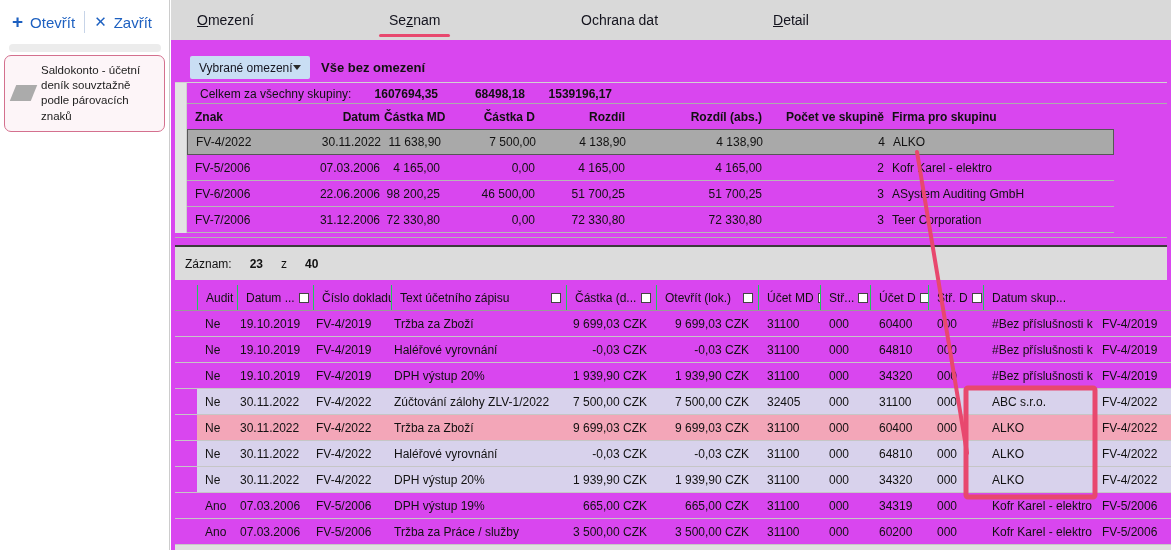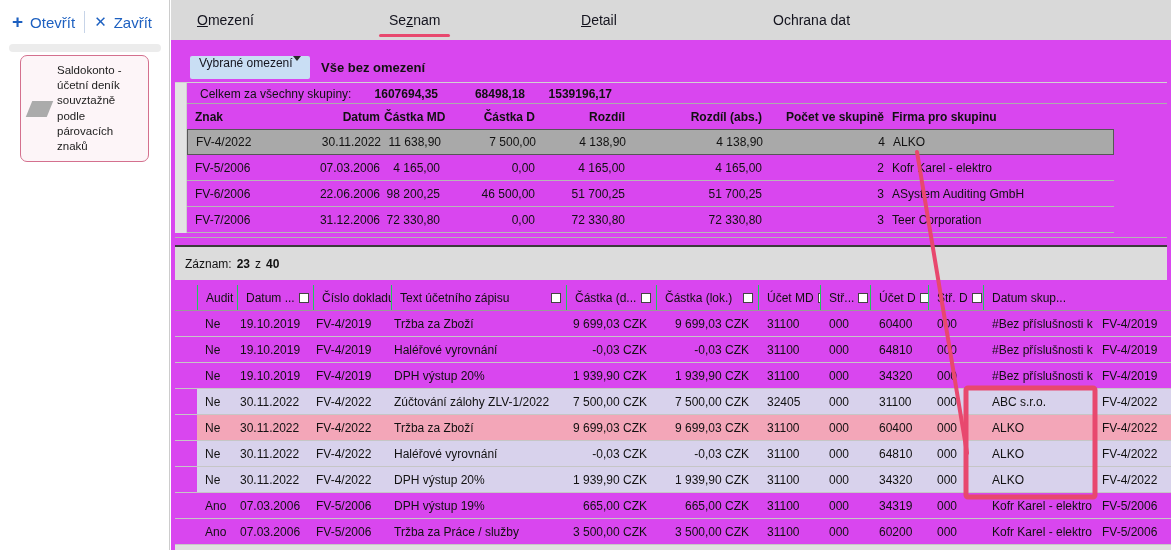--- a/index.html
+++ b/index.html
@@ -7,33 +7,33 @@
        font-family:"Liberation Sans","DejaVu Sans",sans-serif;font-size:12px;color:#111;}
 
   
   .left-panel{position:absolute;left:0;top:0;width:170px;height:550px;background:#fff;border-right:1px solid #cccccc;box-sizing:border-box;}
   .lp-toolbar{display:flex;align-items:center;padding:11px 4px 9px 12px;color:var(--accent);font-size:15px;}
   .lp-btn{display:flex;align-items:center;gap:7px;cursor:pointer;white-space:nowrap;}
   .plus-glyph{font-size:19px;font-weight:bold;line-height:14px;}
   .x-glyph{font-size:15px;font-weight:bold;line-height:14px;}
   .lp-divider{width:1px;height:22px;background:#c7d4e8;margin:0 9px;}
   .scroll-stub{height:8px;background:#ececec;border-radius:5px;margin:2px 8px 3px 9px;}
-  .report-card{position:relative;margin:0 20px;border:1.5px solid #d4708e;border-radius:7px;background:#fdf5f8;
+  .report-card{position:relative;margin:0 4px;border:1.5px solid #d4708e;border-radius:7px;background:#fdf5f8;
                padding:7px 6px 7px 36px;font-size:11.5px;line-height:1.32;color:#1c1c1c;cursor:pointer;}
   .pgram{position:absolute;left:8px;top:50%;margin-top:-8px;width:21px;height:16px;background:#ababab;transform:skewX(-22deg);}
 
   
   .main{position:absolute;left:171px;top:0;width:1000px;height:550px;background:#d946ef;}
   .tabbar{position:absolute;left:0;top:0;width:1000px;height:40px;background:#d9d9d9;display:flex;align-items:center;padding-left:26px;box-sizing:border-box;}
   .tab{width:192px;font-size:14px;color:#14141e;height:100%;display:flex;align-items:center;cursor:pointer;}
   .tab .lbl{position:relative;white-space:nowrap;}
   .tab .key{text-decoration:underline;}
   .tab.active .lbl::after{content:"";position:absolute;left:-10px;right:-10px;bottom:-9px;height:3px;border-radius:2px;background:var(--pinkline);}
 
-  .dd-btn{position:absolute;left:19px;top:56px;height:23px;display:flex;align-items:flex-start;gap:0;padding:0 9px;
+  .dd-btn{position:absolute;left:19px;top:56px;height:23px;display:flex;align-items:center;gap:0;padding:0 9px;
           background:var(--ddbg);border-radius:2px;color:#14141e;cursor:pointer;}
   .dd-arrow{width:0;height:0;border-left:4px solid transparent;border-right:4px solid transparent;border-top:5px solid #2a2a2a;}
   .filter-value{position:absolute;left:150px;top:56px;height:23px;display:flex;align-items:center;font-weight:bold;font-size:13px;}
 
   .summary-row{position:absolute;left:4px;top:82px;width:992px;height:22px;border-top:1px solid #d2d2d2;border-bottom:1px solid #adadad;box-sizing:border-box;}
   .sum-label{position:absolute;left:25px;top:4px;}
   .sum-val{position:absolute;top:4px;font-weight:bold;}
   .gutter{position:absolute;left:4px;top:83px;width:12px;height:150px;background:#e3e3e3;border-right:1px solid #cfcfcf;box-sizing:border-box;}
 
   .grid1-header,.g1row{display:grid;grid-template-columns:125px 72px 60px 95px 90px 137px 120px 1fr;align-items:center;}
@@ -41,21 +41,21 @@
   .grid1-rows{position:absolute;left:16px;top:129px;width:927px;}
   .g1row{height:26px;border-bottom:1px solid #b7b7b7;box-sizing:border-box;cursor:pointer;}
   .g1row.selected{background:var(--selbg);border:1px solid #565656;}
   .cl{padding-left:8px;white-space:nowrap;}
   .cr{text-align:right;padding-right:4px;white-space:nowrap;}
   .cr2{text-align:right;padding-right:2px;white-space:nowrap;}
   .cf{padding-left:6px;white-space:nowrap;}
 
   .sep-thin{position:absolute;left:4px;top:237px;width:992px;height:1px;background:#b4b4b4;}
   .sep-black{position:absolute;left:4px;top:245px;width:992px;height:2px;background:#3c3c3c;}
-  .record-strip{position:absolute;left:4px;top:247px;width:992px;height:33px;background:#dcdcdc;display:flex;align-items:center;gap:5px;padding-left:10px;box-sizing:border-box;}
+  .record-strip{position:absolute;left:4px;top:247px;width:992px;height:33px;background:#dcdcdc;display:flex;align-items:center;gap:18px;padding-left:10px;box-sizing:border-box;}
   .record-strip b{font-weight:bold;}
 
   .grid2-header,.g2row{display:grid;grid-template-columns:22px 40px 76px 78px 175px 90px 102px 62px 50px 58px 55px 110px 1fr;}
   .grid2-header{position:absolute;left:4px;top:285px;width:996px;height:26px;border-bottom:1px solid #9a9a9a;box-sizing:border-box;}
   .h2cell{display:flex;align-items:center;justify-content:space-between;padding:0 5px 0 8px;border-left:1px solid #22c55e;overflow:hidden;white-space:nowrap;cursor:pointer;}
   .h2cell.first{border-left:none;cursor:default;}
   .fbox{width:8px;height:8px;border:1px solid #444;background:#fff;flex:none;margin-left:4px;cursor:pointer;}
 
   .grid2-rows{position:absolute;left:4px;top:311px;width:996px;}
   .g2row{position:relative;height:26px;align-items:center;border-bottom:1px solid #c6c6c6;box-sizing:border-box;cursor:pointer;}
@@ -95,24 +95,24 @@
 
   <div class="main">
     <div class="tabbar">
         <div class="tab">
           <span class="lbl"><span></span><span class="key">O</span><span>mezení</span></span>
         </div>
         <div class="tab active">
           <span class="lbl"><span>Se</span><span class="key">z</span><span>nam</span></span>
         </div>
         <div class="tab">
+          <span class="lbl"><span>Ochrana dat</span></span>
+        </div>
+        <div class="tab">
           <span class="lbl"><span></span><span class="key">D</span><span>etail</span></span>
-        </div>
-        <div class="tab">
-          <span class="lbl"><span>Ochrana dat</span></span>
         </div>
       </div>
 
     <div class="dd-btn">
       <span>Vybrané omezení</span>
       <span class="dd-arrow"></span>
     </div>
     <div class="filter-value">Vše bez omezení</div>
 
     <div class="summary-row">
@@ -202,21 +202,21 @@
         </div>
         <div class="h2cell">
           <span>Text účetního zápisu</span>
           <span class="fbox"></span>
         </div>
         <div class="h2cell">
           <span>Částka (d...</span>
           <span class="fbox"></span>
         </div>
         <div class="h2cell">
-          <span>Částka (lok.)</span>
+          <span>Otevřít (lok.)</span>
           <span class="fbox"></span>
         </div>
         <div class="h2cell">
           <span>Účet MD</span>
           <span class="fbox"></span>
         </div>
         <div class="h2cell">
           <span>Stř...</span>
           <span class="fbox"></span>
         </div>

